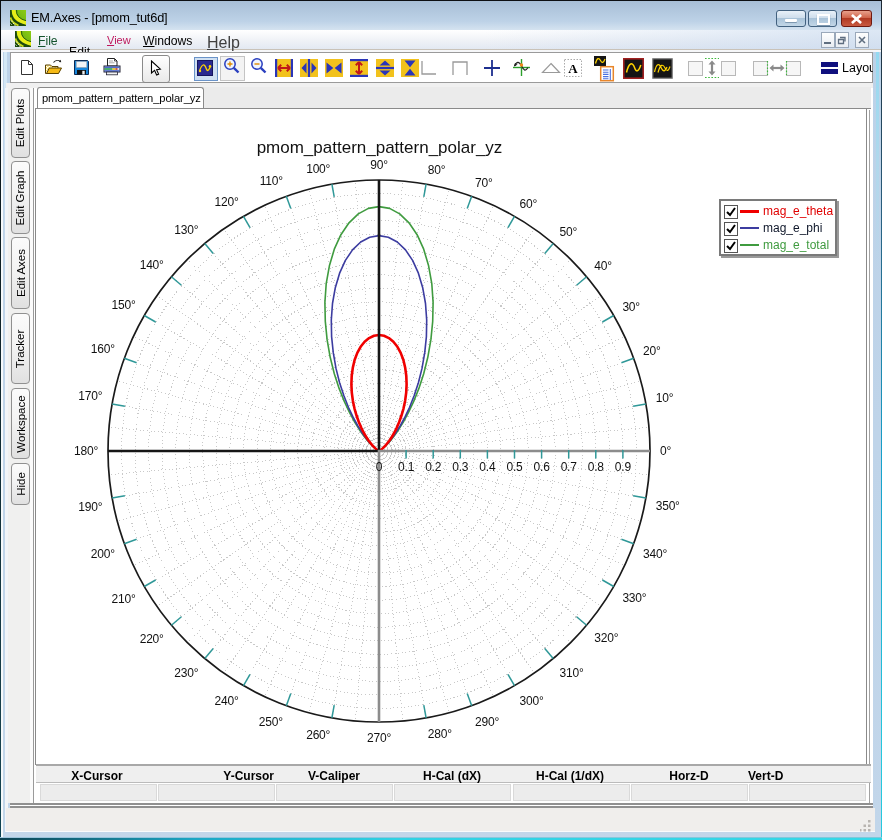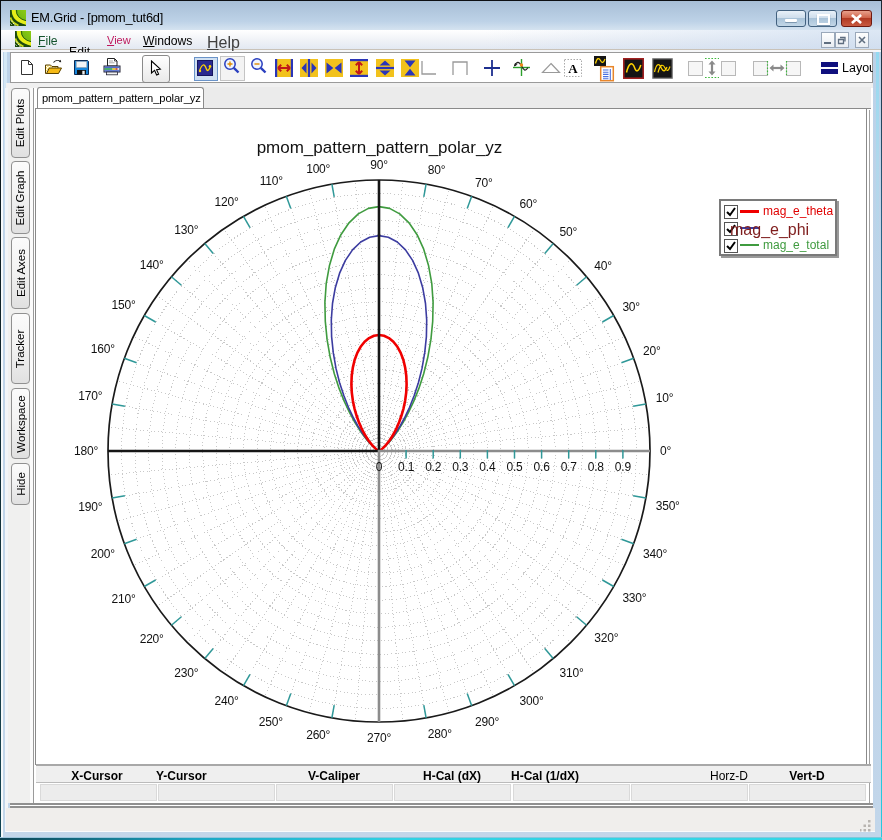--- a/index.html
+++ b/index.html
@@ -26,21 +26,21 @@
         <stop offset="1" stop-color="#55a012"></stop>
       </linearGradient>
     </defs>
   <rect width="16" height="16" fill="url(#g1)"></rect>
   <path d="M2 -1 Q0.5 10 15.5 13.5 L16 16 L0 16 L0 -1 Z" fill="#1d4a0e"></path>
   <path d="M3.8 -1.5 Q2.5 9.5 16.5 12.8" fill="none" stroke="#e6ee18" stroke-width="3.8"></path>
   <path d="M6.5 -1 Q5.5 8.5 17 11" fill="none" stroke="#2a5a10" stroke-width="1"></path>
   <path d="M0.5 7.5 Q1.5 12.5 8.5 15.5" fill="none" stroke="#c8dc20" stroke-width="1.7"></path>
   <path d="M1 10.5l1.6 1.6M3 13l1.4 1.4M0.5 13.5l1.2 1.2M4.5 15l1 1" stroke="#e8e8e8" stroke-width="0.9"></path>
 </svg>
-<div class="abs" style="left:31px;top:10px;font-size:12.8px;letter-spacing:-0.2px;color:#000">EM.Grid - [pmom_tut6d]</div>
+<div class="abs" style="left:31px;top:10px;font-size:12.8px;letter-spacing:-0.2px;color:#000">EM.Axes - [pmom_tut6d]</div>
 
 <div class="abs" style="left:776px;top:10px;width:30px;height:17px;box-sizing:border-box;border:1px solid #42617f;border-radius:3px;background:linear-gradient(#e8f1f9,#cfdeec 45%,#a9c3d9 50%,#c3d7e7)"></div>
 <div class="abs" style="left:785px;top:18.5px;width:12px;height:3px;background:#fff;border-radius:1px;box-shadow:0 1px 0 #7e98b0"></div>
 <div class="abs" style="left:808px;top:10px;width:29px;height:17px;box-sizing:border-box;border:1px solid #42617f;border-radius:3px;background:linear-gradient(#e8f1f9,#cfdeec 45%,#a9c3d9 50%,#c3d7e7)"></div>
 <div class="abs" style="left:816.5px;top:13.5px;width:9px;height:7px;border:2px solid #fff;box-shadow:0 1px 1px #7e98b0"></div>
 <div class="abs" style="left:841px;top:10px;width:31px;height:17px;box-sizing:border-box;border:1px solid #6e1a10;border-radius:3px;background:linear-gradient(#e8a08c,#d0654c 45%,#b13a23 50%,#c85a40)"></div>
 <svg class="abs" style="left:849px;top:12.5px" width="15" height="12" viewBox="0 0 15 12">
     <path d="M3 2l9 8M12 2l-9 8" stroke="#fff" stroke-width="2.6"></path>
     <path d="M3 2l9 8M12 2l-9 8" stroke="#fff" stroke-width="1.6"></path>
   </svg>
@@ -454,44 +454,44 @@
 <svg class="abs" style="left:724px;top:205px" width="14" height="14" viewBox="0 0 14 14">
     <path d="M3 7l3 3 5-7" fill="none" stroke="#000" stroke-width="2"></path>
   </svg>
 <div class="abs" style="left:740px;top:210px;width:19px;height:3px;background:#f00000"></div>
 <div class="abs" style="left:763px;top:204px;font-size:12px;color:#e00000">mag_e_theta</div>
 <div class="abs" style="left:724px;top:222px;width:12px;height:12px;border:1px solid #555;background:#fff"></div>
 <svg class="abs" style="left:724px;top:222px" width="14" height="14" viewBox="0 0 14 14">
     <path d="M3 7l3 3 5-7" fill="none" stroke="#000" stroke-width="2"></path>
   </svg>
 <div class="abs" style="left:740px;top:227px;width:19px;height:2px;background:#3c3ca0"></div>
-<div class="abs" style="left:730px;top:221px;font-size:16px;color:#7f1d1d">mag_e_phi</div>
+<div class="abs" style="left:763px;top:221px;font-size:12px;color:#0f172a">mag_e_phi</div>
 <div class="abs" style="left:724px;top:239px;width:12px;height:12px;border:1px solid #555;background:#fff"></div>
 <svg class="abs" style="left:724px;top:239px" width="14" height="14" viewBox="0 0 14 14">
     <path d="M3 7l3 3 5-7" fill="none" stroke="#000" stroke-width="2"></path>
   </svg>
 <div class="abs" style="left:740px;top:244px;width:19px;height:2px;background:#3f9b3f"></div>
 <div class="abs" style="left:763px;top:238px;font-size:12px;color:#3f9b3f">mag_e_total</div>
 
 <div class="abs" style="left:36px;top:764px;width:835px;height:2px;background:#a8a8a8"></div>
 <div class="abs" style="left:36px;top:766px;width:835px;height:16px;background:#efefef"></div>
 <div class="abs" style="left:36px;top:782px;width:835px;height:1px;background:#bbb"></div>
 <div style="position:absolute;left:38px;top:768.5px;width:118px;text-align:center;font-size:12px;font-weight:bold;color:#000">X-Cursor</div>
 <div style="position:absolute;left:40px;top:784px;width:115px;height:15px;background:#ececec;border:1px solid #d9d9d9"></div>
-<div style="position:absolute;left:156px;top:768.5px;width:118px;text-align:left;font-size:12px;font-weight:bold;color:#000">Y-Cursor</div>
+<div style="position:absolute;left:156px;top:768.5px;width:118px;text-align:right;font-size:12px;font-weight:bold;color:#000">Y-Cursor</div>
 <div style="position:absolute;left:158px;top:784px;width:115px;height:15px;background:#ececec;border:1px solid #d9d9d9"></div>
 <div style="position:absolute;left:275px;top:768.5px;width:118px;text-align:center;font-size:12px;font-weight:bold;color:#000">V-Caliper</div>
 <div style="position:absolute;left:276px;top:784px;width:115px;height:15px;background:#ececec;border:1px solid #d9d9d9"></div>
 <div style="position:absolute;left:393px;top:768.5px;width:118px;text-align:center;font-size:12px;font-weight:bold;color:#000">H-Cal (dX)</div>
 <div style="position:absolute;left:394px;top:784px;width:115px;height:15px;background:#ececec;border:1px solid #d9d9d9"></div>
-<div style="position:absolute;left:511px;top:768.5px;width:118px;font-size:12px;font-weight:bold;color:#000">H-Cal (1/dX)</div>
+<div style="position:absolute;left:511px;top:768.5px;width:118px;text-align:center;font-size:12px;font-weight:bold;color:#000">H-Cal (1/dX)</div>
 <div style="position:absolute;left:513px;top:784px;width:115px;height:15px;background:#ececec;border:1px solid #d9d9d9"></div>
-<div style="position:absolute;left:630px;top:768.5px;width:118px;text-align:right;font-size:12px;font-weight:normal;color:#000">Horz-D</div>
+<div style="position:absolute;left:630px;top:768.5px;width:118px;text-align:center;font-size:12px;font-weight:bold;color:#000">Horz-D</div>
 <div style="position:absolute;left:631px;top:784px;width:115px;height:15px;background:#ececec;border:1px solid #d9d9d9"></div>
-<div style="position:absolute;left:748px;top:768.5px;width:118px;text-align:center;font-size:12px;font-weight:bold;color:#000">Vert-D</div>
+<div style="position:absolute;left:748px;top:768.5px;width:118px;font-size:12px;font-weight:bold;color:#000">Vert-D</div>
 <div style="position:absolute;left:749px;top:784px;width:115px;height:15px;background:#ececec;border:1px solid #d9d9d9"></div>
 
 <div class="abs" style="left:10px;top:803px;width:863px;height:1.5px;background:#909090"></div>
 <div class="abs" style="left:10px;top:806px;width:863px;height:1.5px;background:#909090"></div>
 
 <div class="abs" style="left:6px;top:808px;width:869px;height:22.5px;background:#f0eeec"></div>
 <div class="abs" style="left:6px;top:830.5px;width:869px;height:1.8px;background:#fafbfc"></div>
 <svg class="abs" style="left:860px;top:820px" width="12" height="12" viewBox="0 0 12 12">
   <g fill="#b8b4b0">
       <rect x="8" y="0" width="2.5" height="2.5"></rect>

